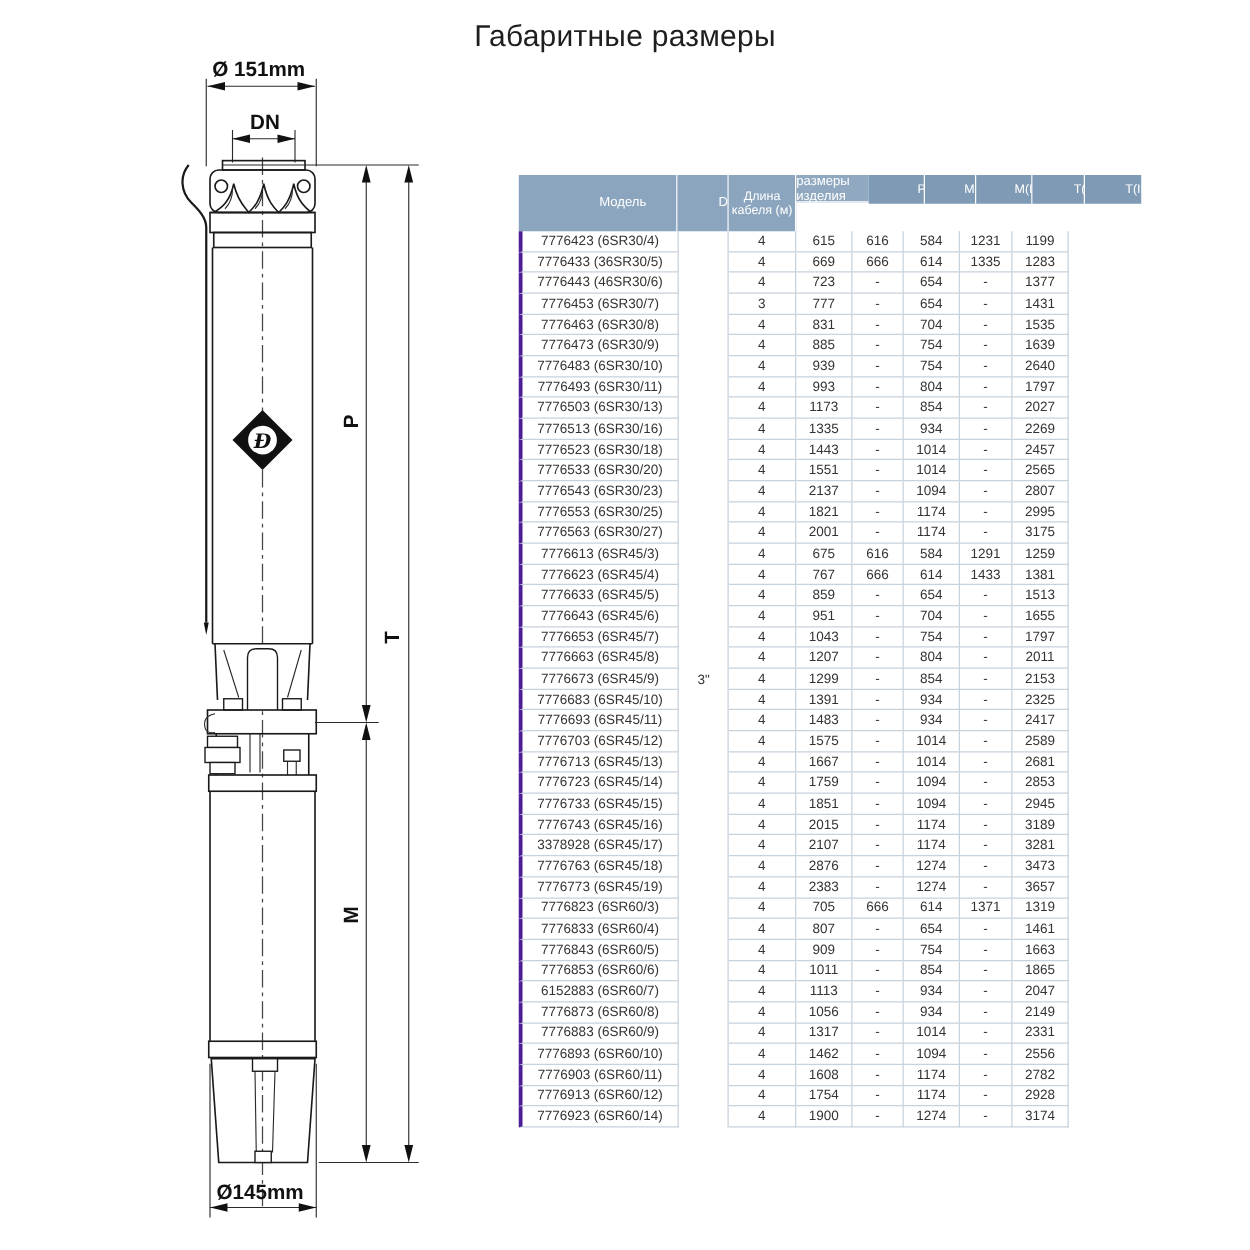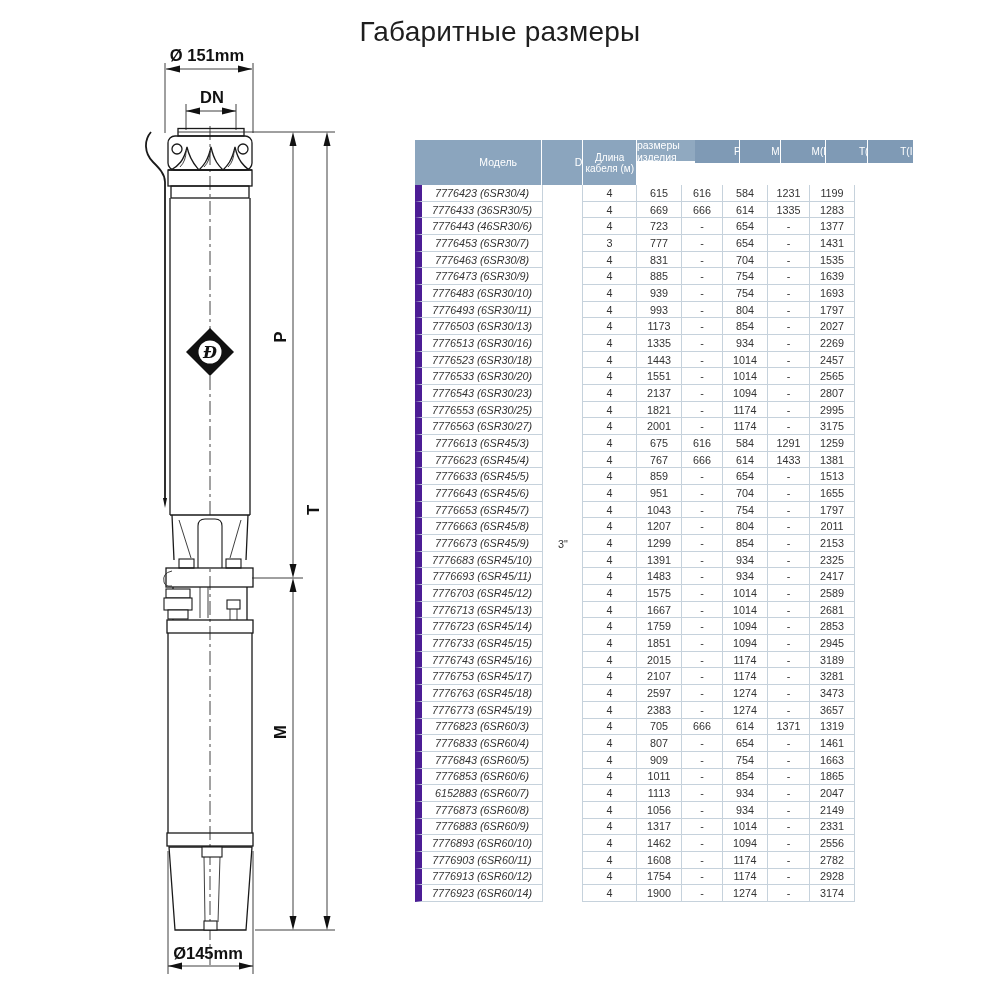--- a/index.html
+++ b/index.html
@@ -1,20 +1,20 @@
 <!DOCTYPE html>
 <html><head>
 <meta charset="utf-8">
 <style>
   html,body{margin:0;padding:0;}
   body{width:1000px;height:1000px;background:#ffffff;position:relative;overflow:hidden;
        font-family:"Liberation Sans", sans-serif;}
   
   .page-title{position:absolute;top:16px;left:0;width:1000px;text-align:center;
-              font-size:28px;color:#1e1e1e;font-weight:500;letter-spacing:.2px;}
+              font-size:24px;color:#1e1e1e;font-weight:500;letter-spacing:.2px;}
   
   .diagram{position:absolute;left:0;top:0;width:400px;height:1000px;}
   .ln{stroke:#1a1a1a;stroke-width:1.3;fill:none;}
   .thin{stroke:#2a2a2a;stroke-width:.9;fill:none;}
   .fw{fill:#ffffff;stroke:#1a1a1a;stroke-width:1.1;}
   .arr{fill:#111;stroke:none;}
   .dimtxt{font-family:"Liberation Sans",sans-serif;font-size:16.5px;font-weight:600;fill:#111;}
   .dash{stroke:#444;stroke-width:1;fill:none;stroke-dasharray:14 4 3 4;}
   .logoletter{font-family:"DejaVu Serif",serif;font-style:italic;font-weight:bold;font-size:16px;fill:#111;}
   
@@ -28,21 +28,21 @@
   .cablehd{font-size:10px;padding:12px 2px;}
   .hgroup{display:flex;flex-direction:row;width:218px;}
   .gtitle{height:22px;background:#90a9c0;color:#fff;display:flex;align-items:center;justify-content:center;
           border-bottom:1px solid #fff;font-size:10.5px;}
   .subrow{display:flex;height:23px;}
   .sub{background:#7f9ab5;font-size:10px;}
   .tbody{position:relative;}
   .trow{display:flex;height:16.674px;}
   .td{border-right:1px solid #c6d2dc;border-bottom:1px solid #c6d2dc;display:flex;
       align-items:center;justify-content:center;text-align:center;overflow:hidden;}
-  .td.c0{border-left:7px solid #4c1d95;font-style:italic;}
+  .td.c0{border-left:3px solid #4c1d95;}
   .td.dnsp{border-bottom:none;}
   .dnmerge{position:absolute;left:128px;top:0;width:40px;height:717px;display:flex;
            align-items:center;justify-content:center;color:#333;pointer-events:none;}
 </style>
 </head>
 <body>
 
 <div class="page-title">Габаритные размеры</div>
 
 <div class="diagram">
@@ -236,21 +236,21 @@
         <div class="td c7">1639</div>
       </div>
       <div class="trow">
         <div class="td c0">7776483 (6SR30/10)</div>
         <div class="td c1 dnsp"></div>
         <div class="td c2">4</div>
         <div class="td c3">939</div>
         <div class="td c4">-</div>
         <div class="td c5">754</div>
         <div class="td c6">-</div>
-        <div class="td c7">1693</div>
+        <div class="td c7">2640</div>
       </div>
       <div class="trow">
         <div class="td c0">7776493 (6SR30/11)</div>
         <div class="td c1 dnsp"></div>
         <div class="td c2">4</div>
         <div class="td c3">993</div>
         <div class="td c4">-</div>
         <div class="td c5">804</div>
         <div class="td c6">-</div>
         <div class="td c7">1797</div>
@@ -459,34 +459,34 @@
         <div class="td c0">7776743 (6SR45/16)</div>
         <div class="td c1 dnsp"></div>
         <div class="td c2">4</div>
         <div class="td c3">2015</div>
         <div class="td c4">-</div>
         <div class="td c5">1174</div>
         <div class="td c6">-</div>
         <div class="td c7">3189</div>
       </div>
       <div class="trow">
-        <div class="td c0">7776753 (6SR45/17)</div>
+        <div class="td c0">3378928 (6SR45/17)</div>
         <div class="td c1 dnsp"></div>
         <div class="td c2">4</div>
         <div class="td c3">2107</div>
         <div class="td c4">-</div>
         <div class="td c5">1174</div>
         <div class="td c6">-</div>
         <div class="td c7">3281</div>
       </div>
       <div class="trow">
         <div class="td c0">7776763 (6SR45/18)</div>
         <div class="td c1 dnsp"></div>
         <div class="td c2">4</div>
-        <div class="td c3">2597</div>
+        <div class="td c3">2876</div>
         <div class="td c4">-</div>
         <div class="td c5">1274</div>
         <div class="td c6">-</div>
         <div class="td c7">3473</div>
       </div>
       <div class="trow">
         <div class="td c0">7776773 (6SR45/19)</div>
         <div class="td c1 dnsp"></div>
         <div class="td c2">4</div>
         <div class="td c3">2383</div>

